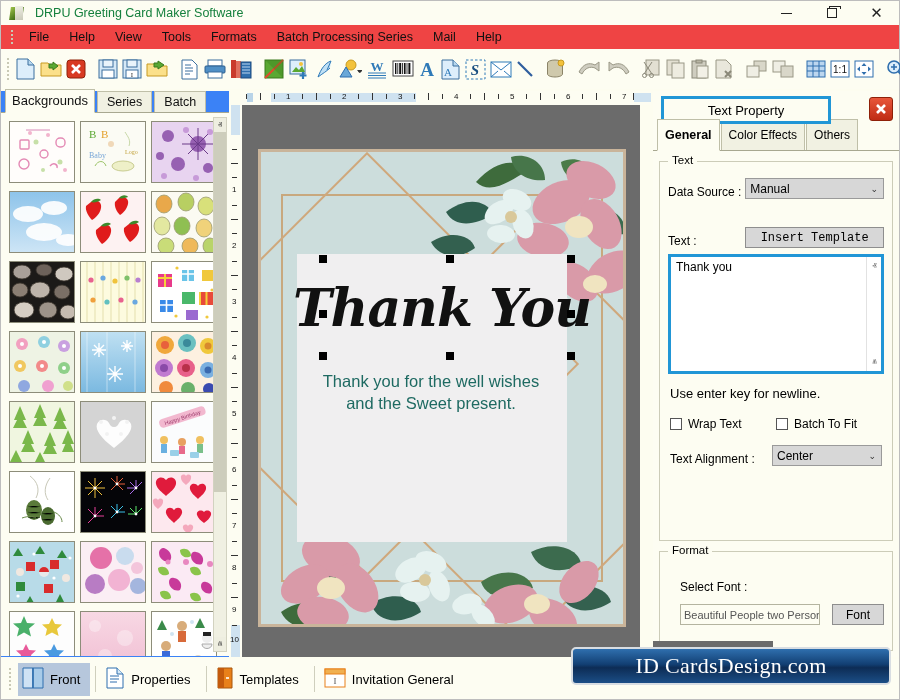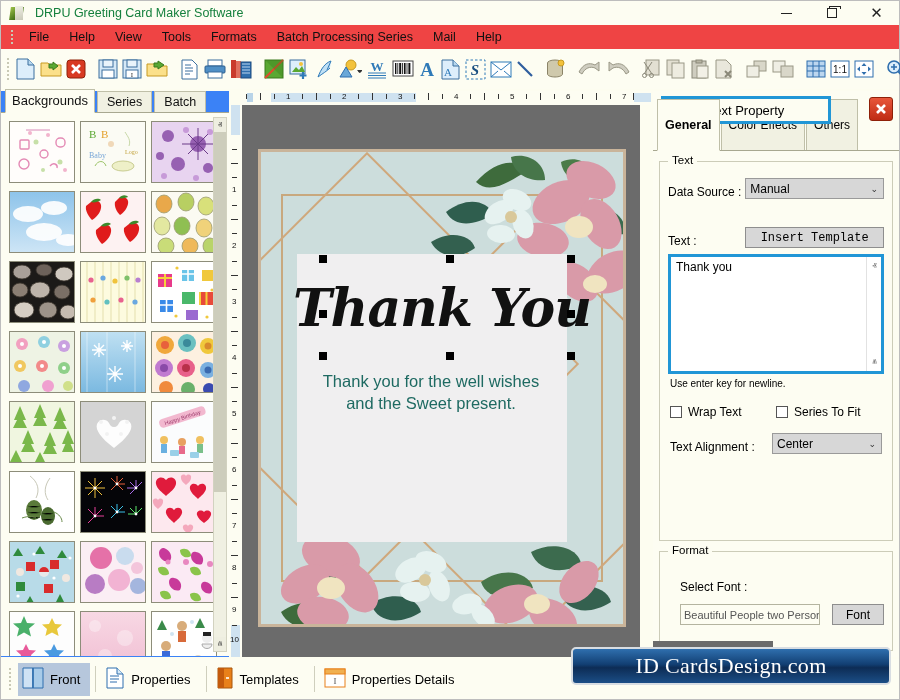--- a/index.html
+++ b/index.html
@@ -69,34 +69,34 @@
   .cardsub { position:absolute; left:50px; top:218px; width:240px; text-align:center; font-family:"Liberation Sans",sans-serif; font-size:16.5px; line-height:22px; color:#1e6a62; }
 
   .handle { position:absolute; width:8px; height:8px; background:#000; }
 
   
   .rightpanel { position:absolute; left:652px; top:90px; width:246px; height:566px; background:#fdfdf2; }
   .rp-titlewrap { position:relative; height:38px; }
   .rp-title { position:absolute; left:8px; top:5px; width:170px; height:28px; background:#fdfdf2; border:3px solid #2196d6; display:flex; align-items:center; justify-content:center; font-size:13px; }
   .rp-close { position:absolute; right:6px; top:6px; width:24px; height:24px; background:linear-gradient(180deg,#e8563a,#bf2c15); border:1px solid #8e2008; border-radius:3px; display:flex; align-items:center; justify-content:center; color:#fff; font-size:14px; font-weight:bold; }
   .rp-tabs { display:flex; align-items:flex-end; height:22px; padding-left:4px; border-bottom:1px solid #a8a890; }
-  .rp-tab { padding:18px 7px; font-size:12px; background:#f1f1e2; border:1px solid #bfbfa8; border-bottom:none; margin-right:1px;text-align:right; }
+  .rp-tab { padding:8px 7px; font-size:12px; background:#f1f1e2; border:1px solid #bfbfa8; border-bottom:none; margin-right:1px;text-align:right; }
   .rp-tab.active { background:#fdfdf2; font-weight:bold; font-size:12.5px; border-bottom:1px solid #fdfdf2; position:relative; top:1px; }
   .group { position:relative; margin:10px 6px 0 6px; border:1px solid #ccccb8; padding:12px 8px 8px 8px; }
   .group > .legend { position:absolute; top:-8px; left:8px; background:#fdfdf2; padding:0 4px; font-size:11.5px; }
   .row { display:flex; align-items:flex-end; margin-bottom:6px; }
   .lbl { font-size:12px; }
   .combo { background:#d7d7d7; border:1px solid #9a9a9a; height:21px; display:flex; align-items:center; padding:0 4px; font-size:12px; position:relative; }
   .combo .chev { position:absolute; right:5px; font-size:9px; color:#333; }
   .btnstd { background:#d7d7d7; border:1px solid #8e8e8e; height:21px; display:flex; align-items:center; justify-content:center; font-size:12px; }
   .textarea { position:relative; margin:4px 6px 0 6px; height:120px; background:#fff; border:3px solid #2196d6; }
   .ta-text { position:absolute; left:5px; top:3px; font-size:12px; }
   .ta-sb { position:absolute; right:0; top:0; width:15px; height:100%; background:#fff; border-left:1px solid #e2e2e2; }
   .ta-sb .a { position:absolute; left:0; width:15px; height:14px; display:flex; align-items:center; justify-content:center; font-size:9px; color:#666; }
-  .hint { font-size:10px; margin:4px 0 0 8px; }
+  .hint { font-size:13px; margin:12px 0 0 8px; }
   .checkrow { display:flex; align-items:center; margin:8px 0 0 14px; font-size:12px; }
   .cbox { width:12px; height:12px; border:1px solid #555; background:#fff; margin-right:6px; }
   .fontbox { background:#fdfdf2; border:1px solid #b4b4a0; height:21px; display:flex; align-items:center; padding:0 3px; font-size:11px; color:#555; overflow:hidden; white-space:nowrap; }
 
   
   .bottombar { position:absolute; left:0; top:658px; width:898px; height:40px; background:#fdfdf2; display:flex; align-items:center; padding-left:8px; }
   .bottombar .grip { width:3px; height:22px; border-left:2px dotted #c9c9b5; margin-right:6px; }
   .bbtn { display:flex; align-items:center; padding:3px 10px 3px 4px; font-size:13px; }
   .bbtn.active { background:#b6c7dc; }
   .bsep { width:1px; height:26px; background:#cfcfbd; margin:0 5px; }
@@ -1033,21 +1033,21 @@
 
       <div class="hint" style="margin-left:2px;">Use enter key for newline.</div>
 
       <div style="display:flex; margin-top:8px;">
         <div class="checkrow" style="margin-left:2px; width:106px;">
           <span class="cbox"></span>
           <span>Wrap Text</span>
         </div>
         <div class="checkrow" style="margin-left:0;">
           <span class="cbox"></span>
-          <span>Series To Fit</span>
+          <span>Batch To Fit</span>
         </div>
       </div>
 
       <div class="row" style="margin-top:14px; margin-left:2px;">
         <span class="lbl" style="width:102px;">Text Alignment :</span>
         <div class="combo" style="width:110px;">
           <span>Center</span>
           <span class="chev">⌄</span>
         </div>
       </div>
@@ -1105,19 +1105,19 @@
     <div class="bsep"></div>
 
     <div class="bbtn">
       <span style="margin-right:6px;">
         <svg width="22" height="20" viewBox="0 0 22 20">
             <rect x="1" y="1" width="20" height="18" fill="#fff" stroke="#e8801a"></rect>
             <rect x="1" y="1" width="20" height="5" fill="#f0b050" stroke="#e8801a"></rect>
             <text x="11" y="16" font-size="9" text-anchor="middle" fill="#555" font-family="serif">I</text>
           </svg>
       </span>
-      <span>Properties Details</span>
+      <span>Invitation General</span>
     </div>
   </div>
 
   <div class="brand">ID CardsDesign.com</div>
 
 </div>
 
 </body></html>

